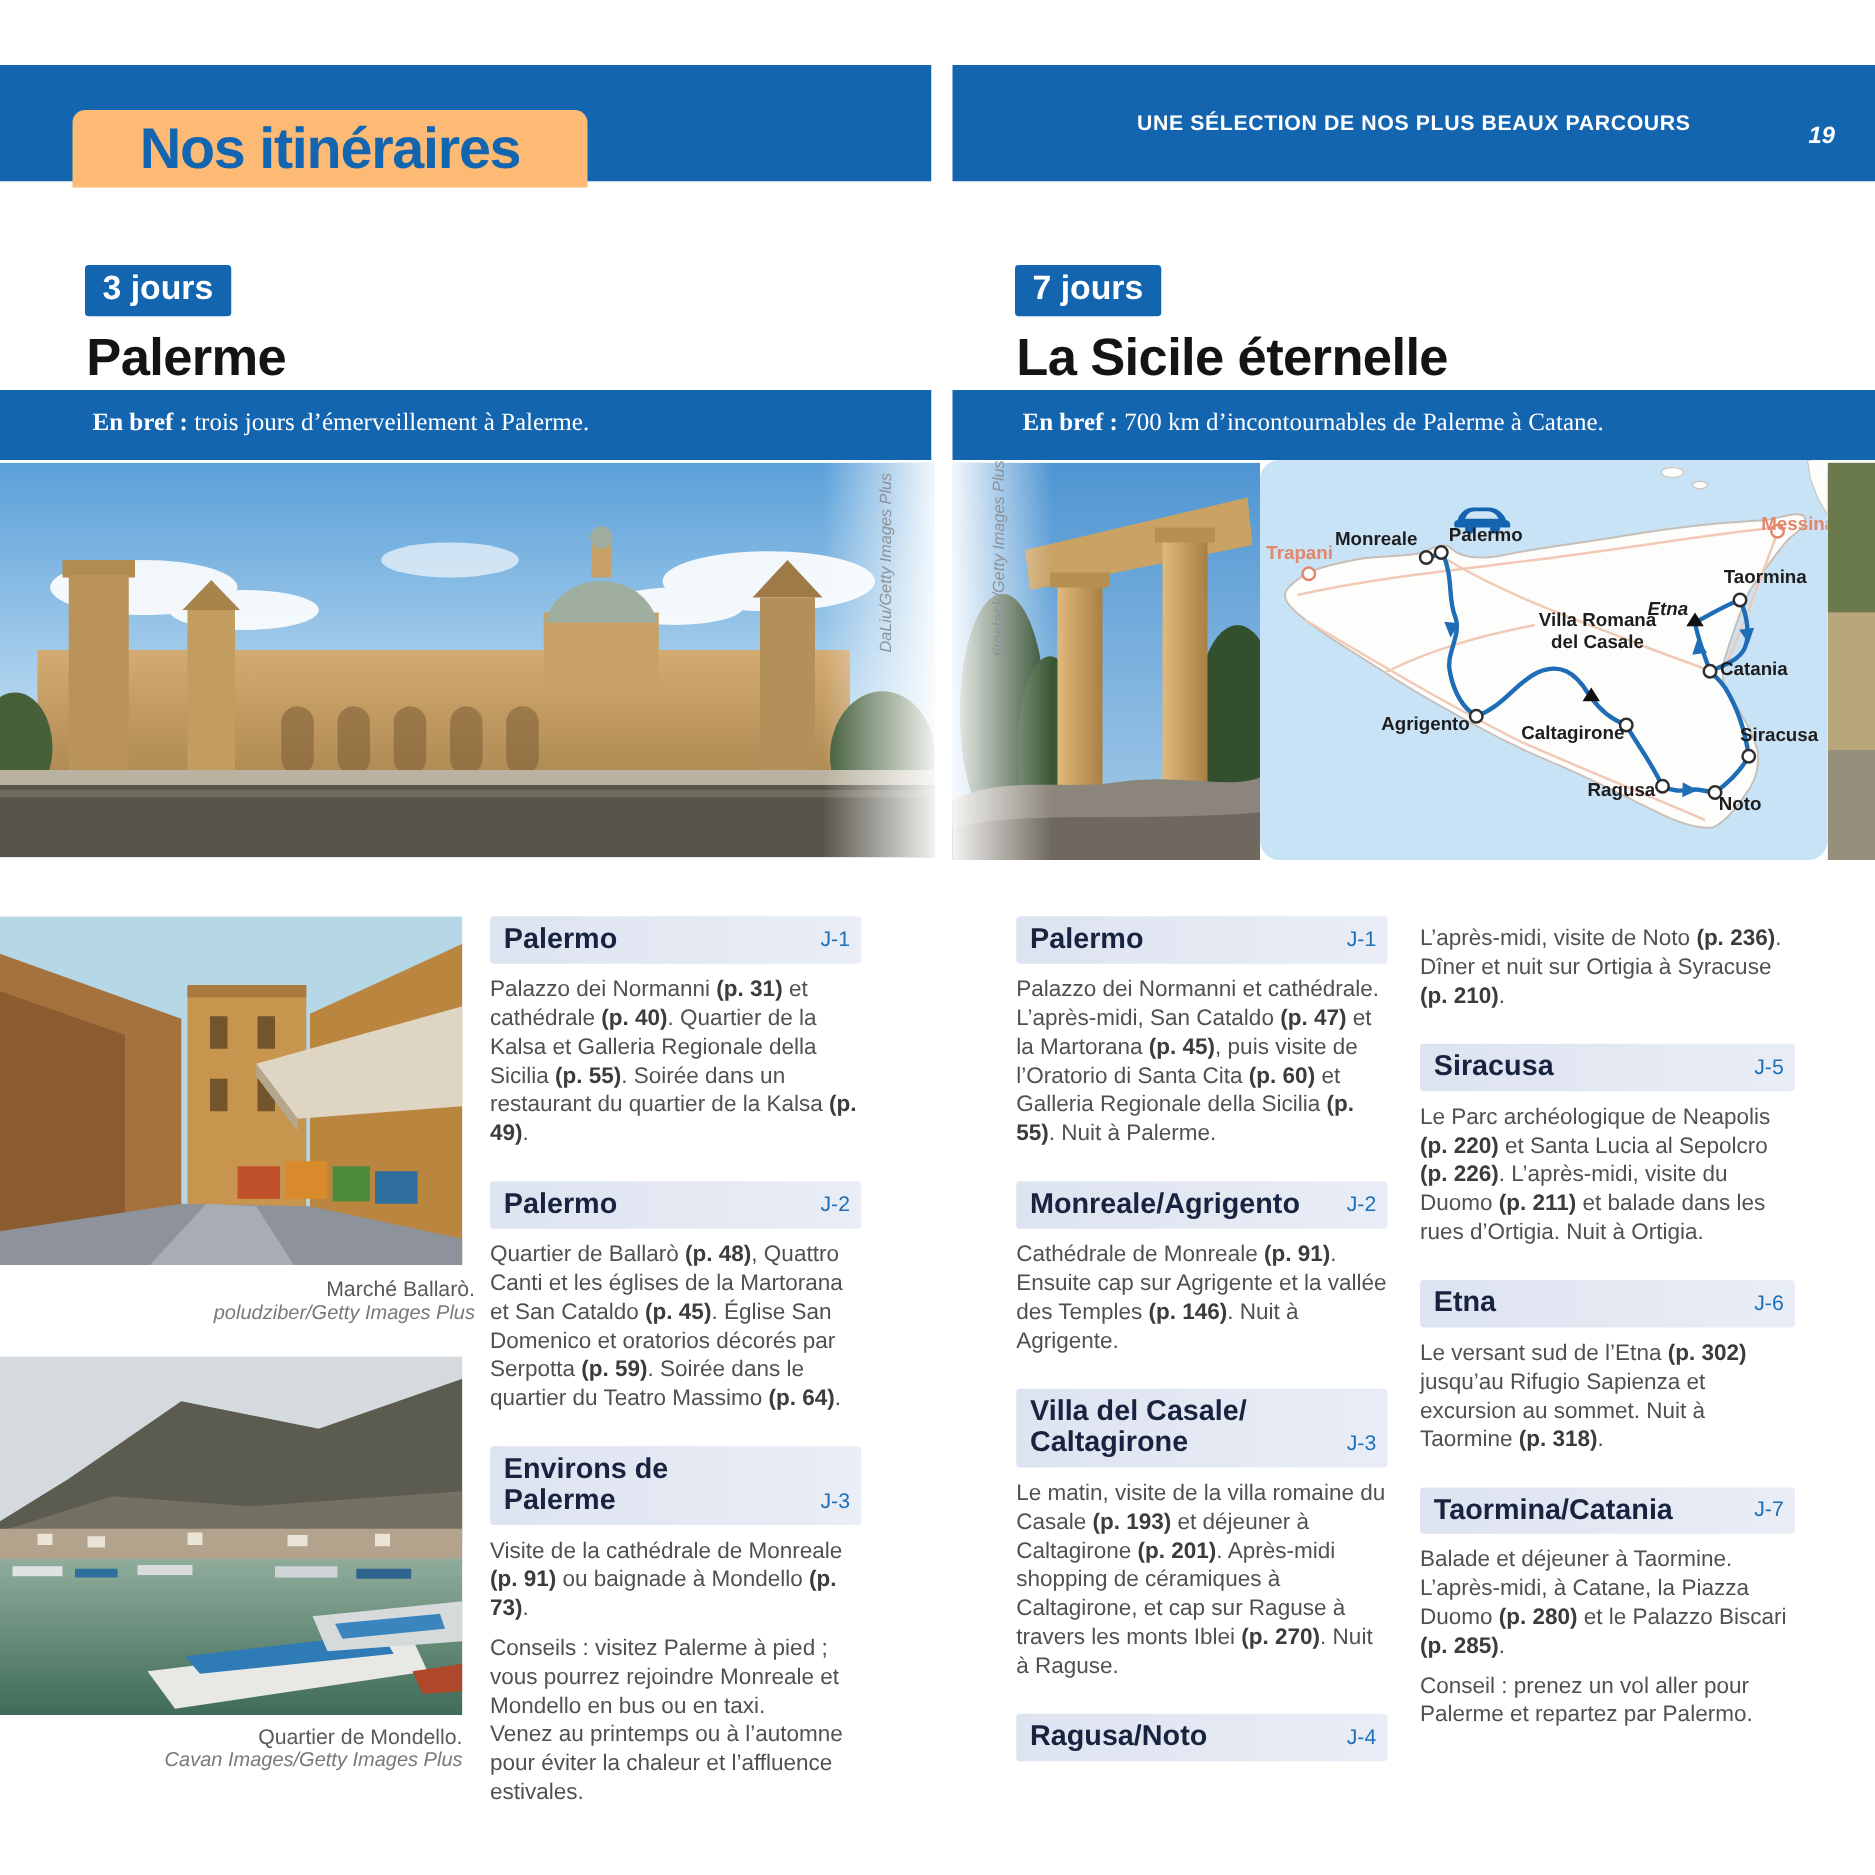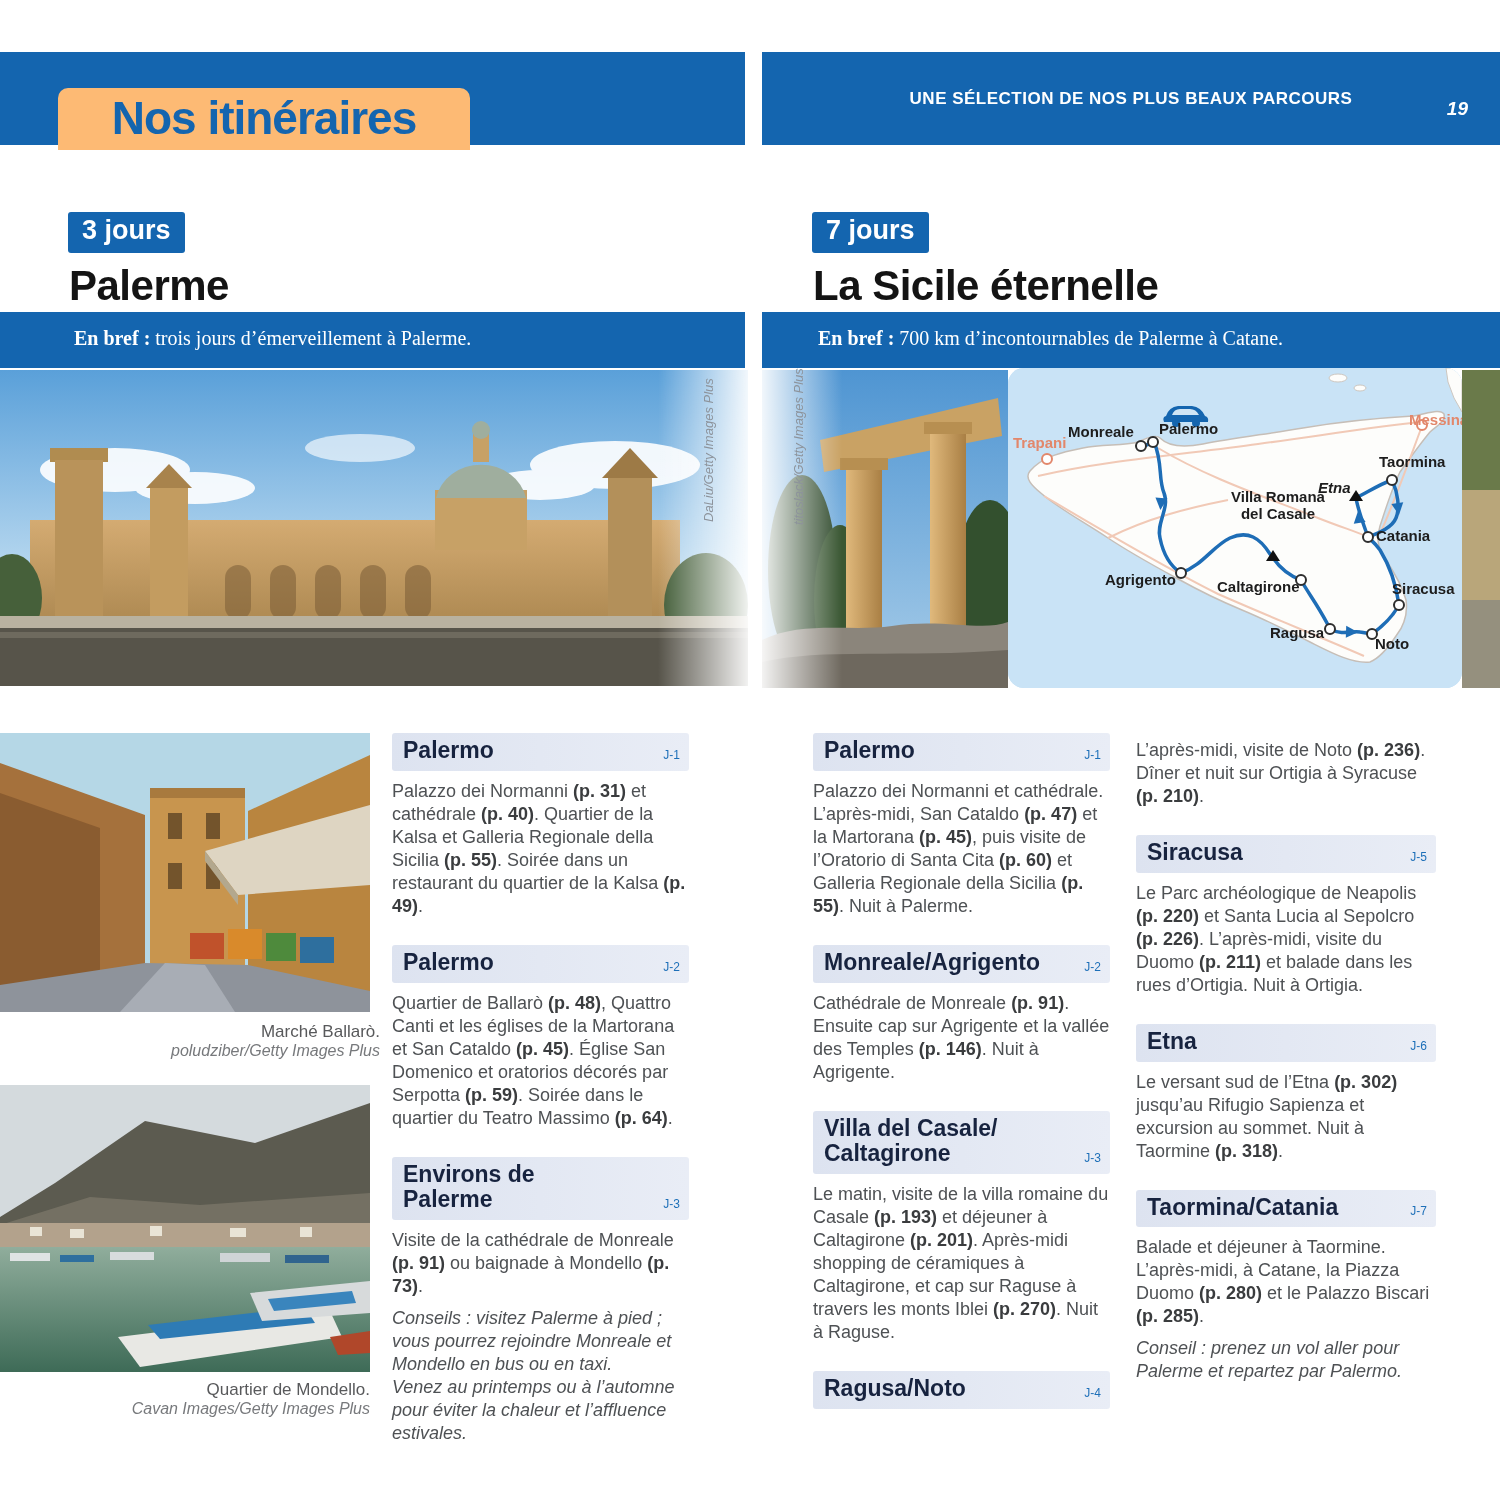--- a/index.html
+++ b/index.html
@@ -54,24 +54,24 @@
   .peak{position:absolute;width:0;height:0;border-left:7px solid transparent;border-right:7px solid transparent;border-bottom:11px solid #111;transform:translate(-50%,-100%);}
 
   
   .col{position:absolute;width:297px;}
   #col-b{left:392px;top:733px;}
   #col-c{left:813px;top:733px;}
   #col-d{left:1136px;top:733px;width:300px;}
   .block{margin-bottom:27px;}
   .bar{display:flex;justify-content:space-between;align-items:flex-end;background:linear-gradient(90deg,#dde3f0,#e9edf6);padding:5px 9px 7px 11px;border-radius:3px;}
   .bar-title{font-weight:bold;font-size:23px;color:#17233f;line-height:1.12;max-width:222px;}
-  .bar-tag{font-size:12px;color:#1d6fb8;padding-bottom:2px;}
+  .bar-tag{font-size:17px;color:#1d6fb8;padding-bottom:2px;}
   .body{font-size:18px;line-height:23px;color:#4e5154;margin:9px 0 0;}
   .body b{color:#3a3c3e;}
-  .note{font-style:italic;white-space:pre-line;}
+  .note{white-space:pre-line;}
 </style>
 </head>
 <body>
 
 <div id="page">
 
   <div id="band-top-left" class="band"></div>
   <div id="band-top-right" class="band"></div>
   <div id="section-box">
     <span class="t">Nos itinéraires</span>

